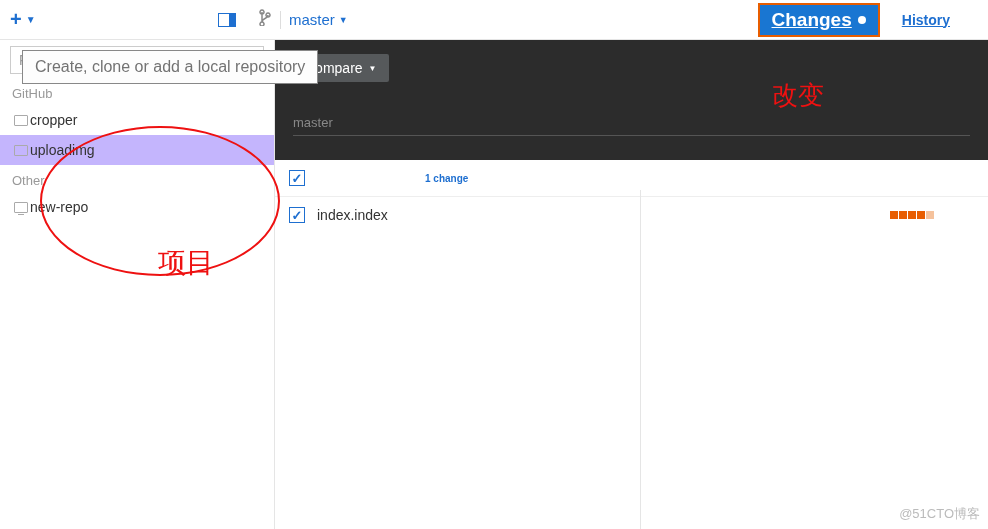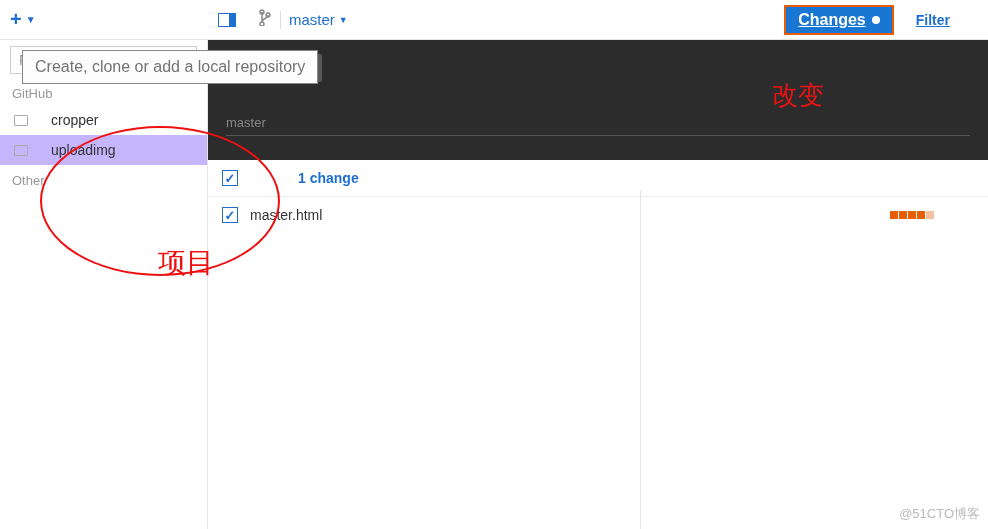--- a/index.html
+++ b/index.html
@@ -13,50 +13,50 @@
 .panel-toggle { width: 18px; height: 14px; border: 1.5px solid #1e6fd0; position: relative; cursor: pointer; }
 .panel-toggle::before { content: ""; position: absolute; right: 0; top: 0; bottom: 0; width: 6px; background: #1e6fd0; }
 
 .mid-top { display: flex; align-items: center; gap: 8px; padding: 0 12px; height: 100%; }
 .branch-icon { color: #888; font-size: 18px; }
 .vdiv { width: 1px; height: 18px; background: #ddd; }
 .branch-name { color: #1e6fd0; font-size: 15px; display: flex; align-items: center; gap: 4px; cursor: pointer; }
 .branch-caret { font-size: 9px; }
 
 .right-top { margin-left: auto; display: flex; align-items: center; gap: 14px; padding-right: 30px; }
-.tab-changes { background: #1976d2; color: #fff; border: 2px solid #e85d00; padding: 4px 12px; font-weight: bold; font-size: 16px; display: flex; align-items: center; gap: 6px; cursor: pointer; }
+.tab-changes { background: #1976d2; color: #fff; border: 2px solid #e85d00; padding: 4px 12px; font-weight: bold; font-size: 19px; display: flex; align-items: center; gap: 6px; cursor: pointer; }
 .tab-changes span.lbl { text-decoration: underline; }
 .dot { width: 8px; height: 8px; background: #fff; border-radius: 50%; }
 .tab-history { color: #1e6fd0; font-weight: bold; text-decoration: underline; font-size: 14px; cursor: pointer; padding: 4px 8px; }
 
 .body-row { display: flex; height: calc(100% - 40px); }
 
-.sidebar { width: 208px; border-right: 1px solid #e5e5e5; background: #fff; position: relative; }
+.sidebar { width: 275px; border-right: 1px solid #e5e5e5; background: #fff; position: relative; }
 .filter-wrap { padding: 6px 10px 4px; }
 .filter-input { width: 100%; padding: 5px 8px; border: 1px solid #ccc; font-size: 14px; color: #555; }
 .filter-input::placeholder { color: #999; }
 .section-hdr { color: #999; font-size: 13px; padding: 8px 12px 4px; }
-.repo-item { display: flex; align-items: center; gap: 23px; padding: 7px 14px; font-size: 14px; color: #333; cursor: pointer; }
+.repo-item { display: flex; align-items: center; gap: 2px; padding: 7px 14px; font-size: 14px; color: #333; cursor: pointer; }
 .repo-item.selected { background: #c4b5fd; }
 .repo-icon { width: 14px; height: 11px; border: 1px solid #aaa; border-radius: 1px; position: relative; }
 .repo-icon.screen::after { content: ""; position: absolute; bottom: -3px; left: 3px; right: 3px; height: 2px; border-bottom: 1px solid #aaa; }
 
 .tooltip { position: absolute; top: 50px; left: 22px; background: #fdfdfd; border: 1px solid #888; padding: 7px 12px; font-size: 16px; color: #737373; z-index: 100; white-space: nowrap; }
 
 .main { flex: 1; display: flex; flex-direction: column; }
 .dark-bar { background: #2c2c2c; height: 120px; position: relative; padding: 14px 18px; }
 .compare-btn { background: #56595b; color: #fff; border: none; padding: 6px 12px; font-size: 14px; display: flex; align-items: center; gap: 6px; cursor: pointer; border-radius: 2px; }
 .compare-caret { font-size: 8px; }
 .branch-line { position: absolute; bottom: 24px; left: 18px; right: 18px; border-top: 1px solid #555; }
 .branch-lbl { position: absolute; bottom: 30px; left: 18px; color: #888; font-size: 13px; }
 
 .changes-hdr { display: flex; align-items: center; padding: 10px 14px; border-bottom: 1px solid #eee; }
 .chk { width: 16px; height: 16px; border: 1.5px solid #1e6fd0; display: flex; align-items: center; justify-content: center; cursor: pointer; position: relative; }
 .chk.checked::after { content: "✓"; color: #1e6fd0; font-size: 13px; font-weight: bold; line-height: 1; }
-.change-count { color: #1e6fd0; font-weight: bold; font-size: 14px; margin-left: 60px; }
+.change-count { color: #1e6fd0; font-weight: bold; font-size: 10px; margin-left: 120px; }
 
 .file-row { display: flex; align-items: center; padding: 10px 14px; font-size: 14px; color: #333; }
 .file-name { margin-left: 12px; }
 .diff-squares { margin-left: auto; margin-right: 40px; display: flex; gap: 1px; }
 .sq { width: 8px; height: 8px; }
 .sq.m { background: #e85d00; }
 .sq.l { background: #f5c29c; }
 
 .main-split-border { border-right: 1px solid #e5e5e5; position: absolute; top: 190px; bottom: 0; left: 640px; }
 
@@ -88,21 +88,21 @@
       <span>master</span>
       <span class="branch-caret">▼</span>
     </div>
   </div>
   <div class="right-top">
     <div class="tab-changes">
       <span class="lbl">Changes</span>
       <span class="dot"></span>
     </div>
     <div class="tab-history">
-      <span>Filter</span>
+      <span>History</span>
     </div>
   </div>
 </div>
 
 <div class="tooltip">Create, clone or add a local repository</div>
 
 <div class="body-row">
   <div class="sidebar">
     <div class="filter-wrap">
       <input class="filter-input" placeholder="Filter repositories" style="">
@@ -110,40 +110,44 @@
     <div class="section-hdr">GitHub</div>
     <div class="repo-item">
       <span class="repo-icon"></span>
       <span>cropper</span>
     </div>
     <div class="repo-item selected">
       <span class="repo-icon"></span>
       <span>uploadimg</span>
     </div>
     <div class="section-hdr">Other</div>
+    <div class="repo-item">
+      <span class="repo-icon screen"></span>
+      <span>new-repo</span>
+    </div>
   </div>
 
   <div class="main">
     <div class="dark-bar">
       <button class="compare-btn">
         <span>Compare</span>
         <span class="compare-caret">▼</span>
       </button>
       <div class="branch-lbl">master</div>
       <div class="branch-line"></div>
     </div>
 
     <div class="changes-hdr">
       <div class="chk checked"></div>
       <div class="change-count">1 change</div>
     </div>
 
     <div class="file-row">
       <div class="chk checked"></div>
-      <span class="file-name">master.html</span>
+      <span class="file-name">index.index</span>
       <div class="diff-squares">
         <span class="sq m"></span>
           <span class="sq m"></span>
           <span class="sq m"></span>
           <span class="sq m"></span>
           <span class="sq l"></span>
       </div>
     </div>
   </div>
 </div>

